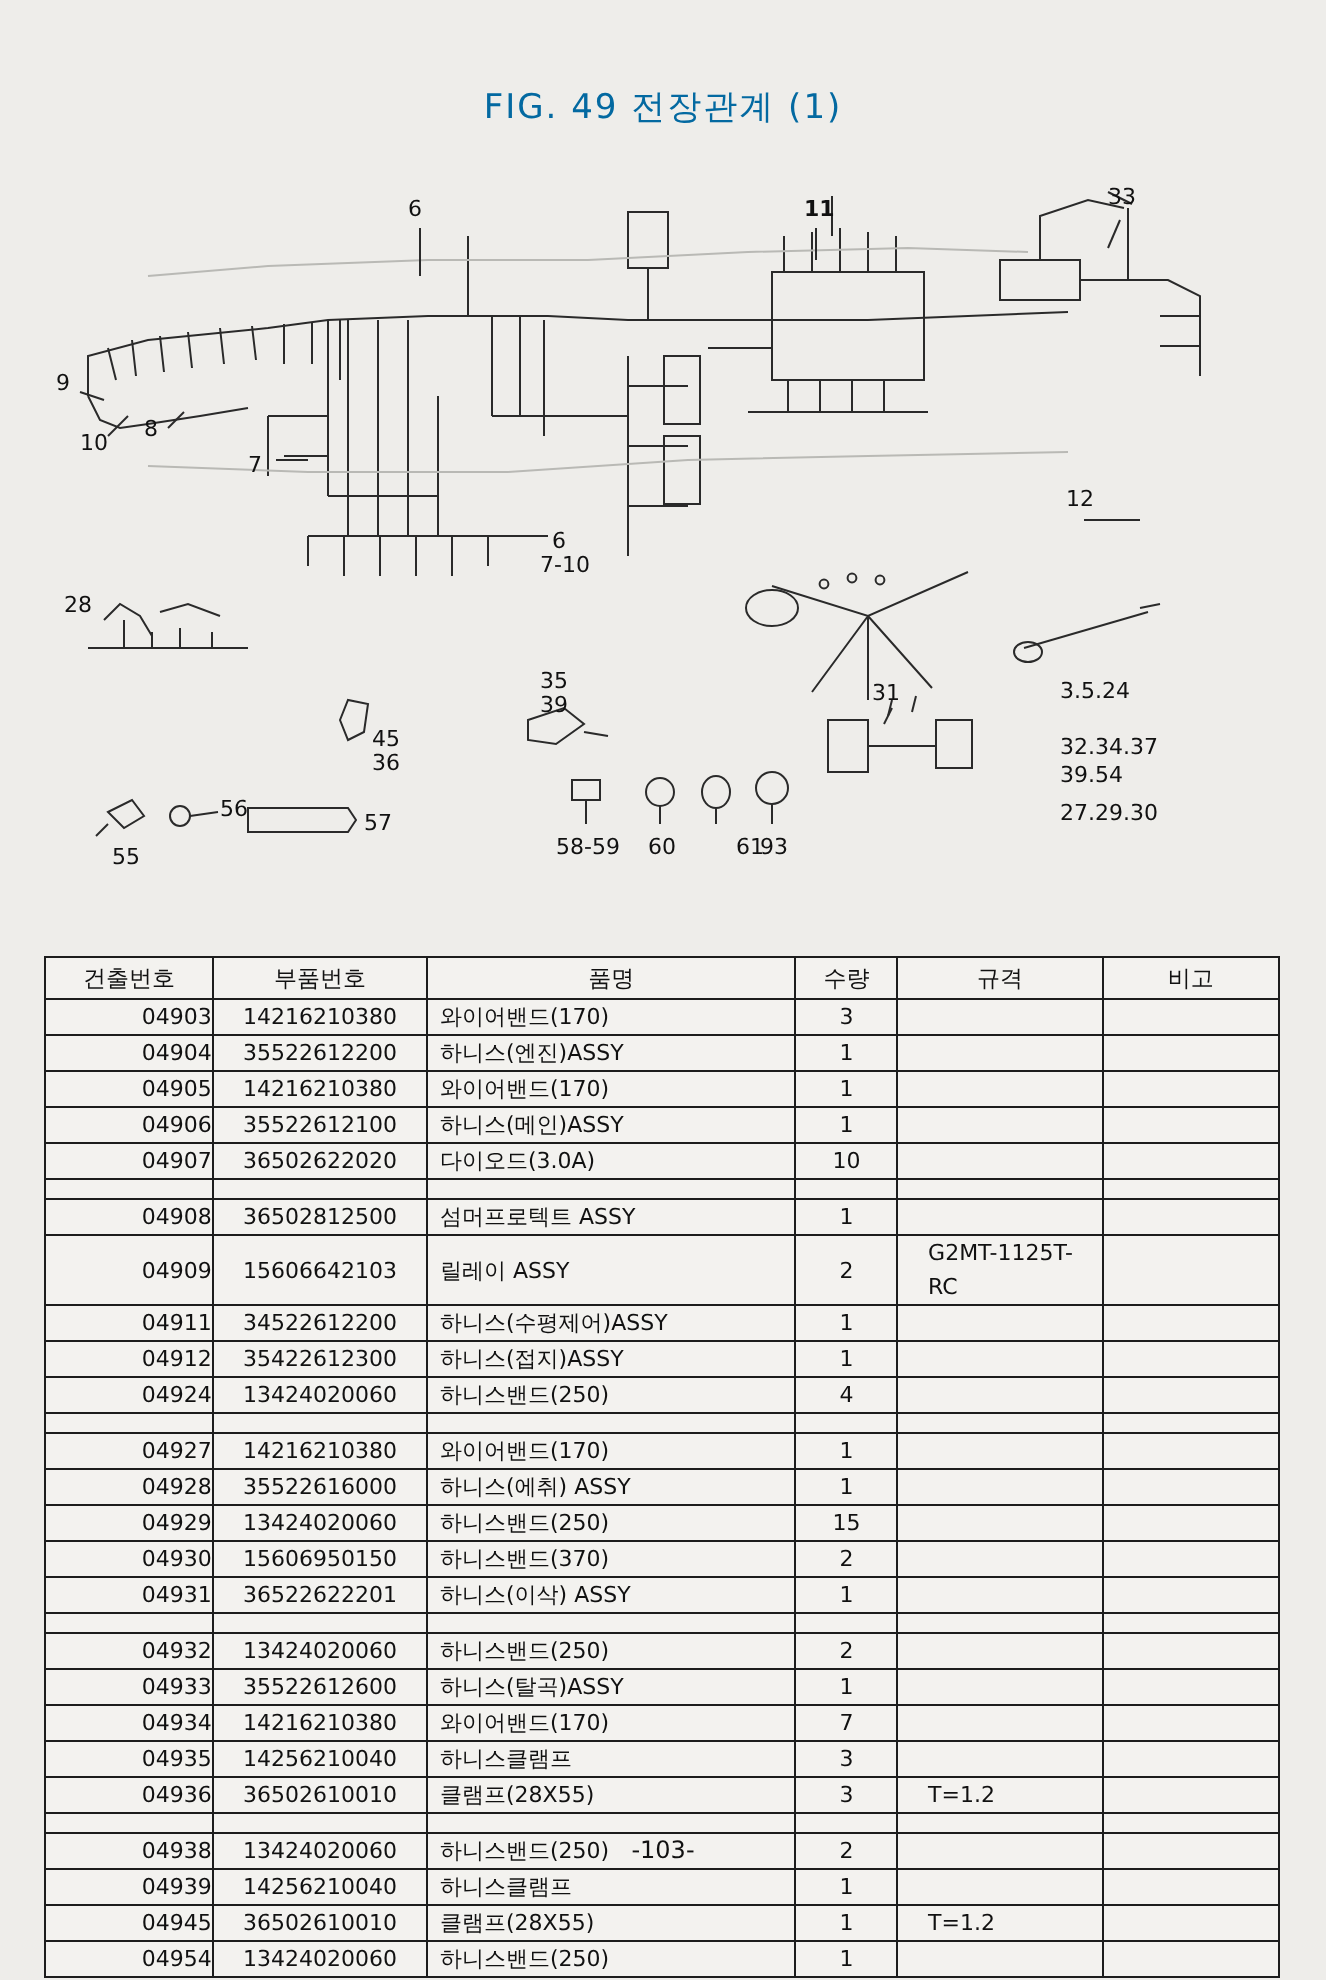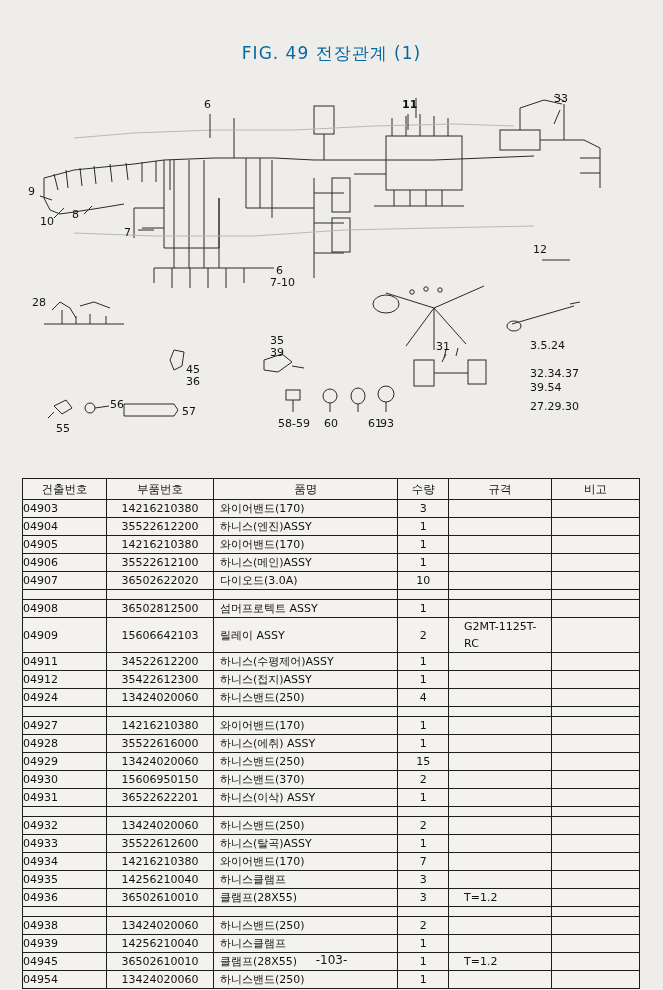--- a/index.html
+++ b/index.html
@@ -70,30 +70,30 @@
     height: 17px;
     line-height: 17px;
   }
   thead th {
     font-weight: normal;
     text-align: center;
     height: 20px;
     line-height: 20px;
     font-size: 11.5px;
   }
-  td.c1 { width: 86px; text-align: left; }
+  td.c1 { width: 86px; text-align: right; }
   td.c2 { width: 108px; text-align: center; }
   td.c3 { width: 186px; padding-left: 6px; text-align: left; }
   td.c4 { width: 52px;  text-align: center; }
   td.c5 { width: 90px;  padding-left: 15px; text-align: left; }
   td.c6 { width: 92px;  text-align: left; }
   tr.gap td { height: 9px; line-height: 9px; border-left: 1px solid #1d1d1d; border-right: 1px solid #1d1d1d; border-top: none; border-bottom: none;}
   .footer {
     position: absolute;
-    top: 953px;
+    top: 918px;
     left: 0;
     width: 663px;
     text-align: center;
     font-size: 12px;
     color: #111;
     font-family: "DejaVu Sans", sans-serif;
   }
 </style>
 </head>
 <body>

